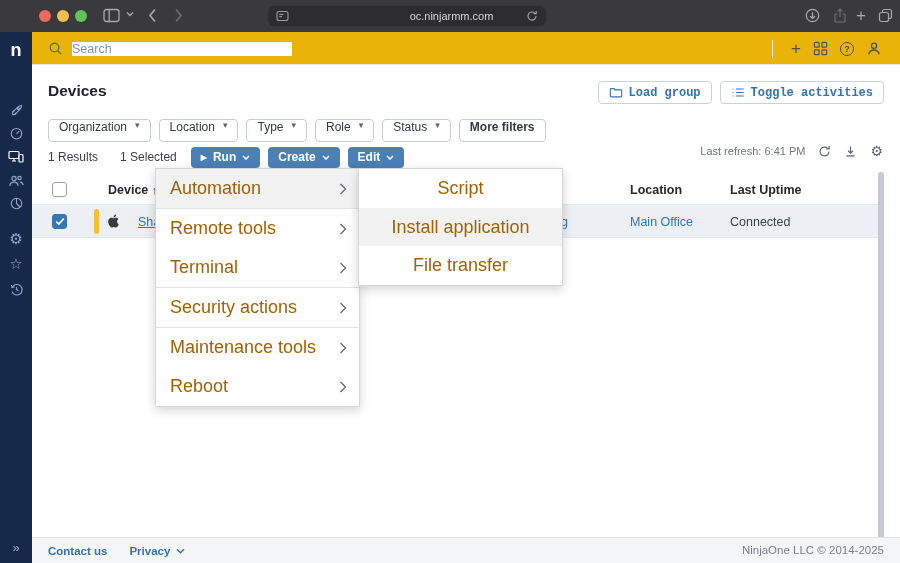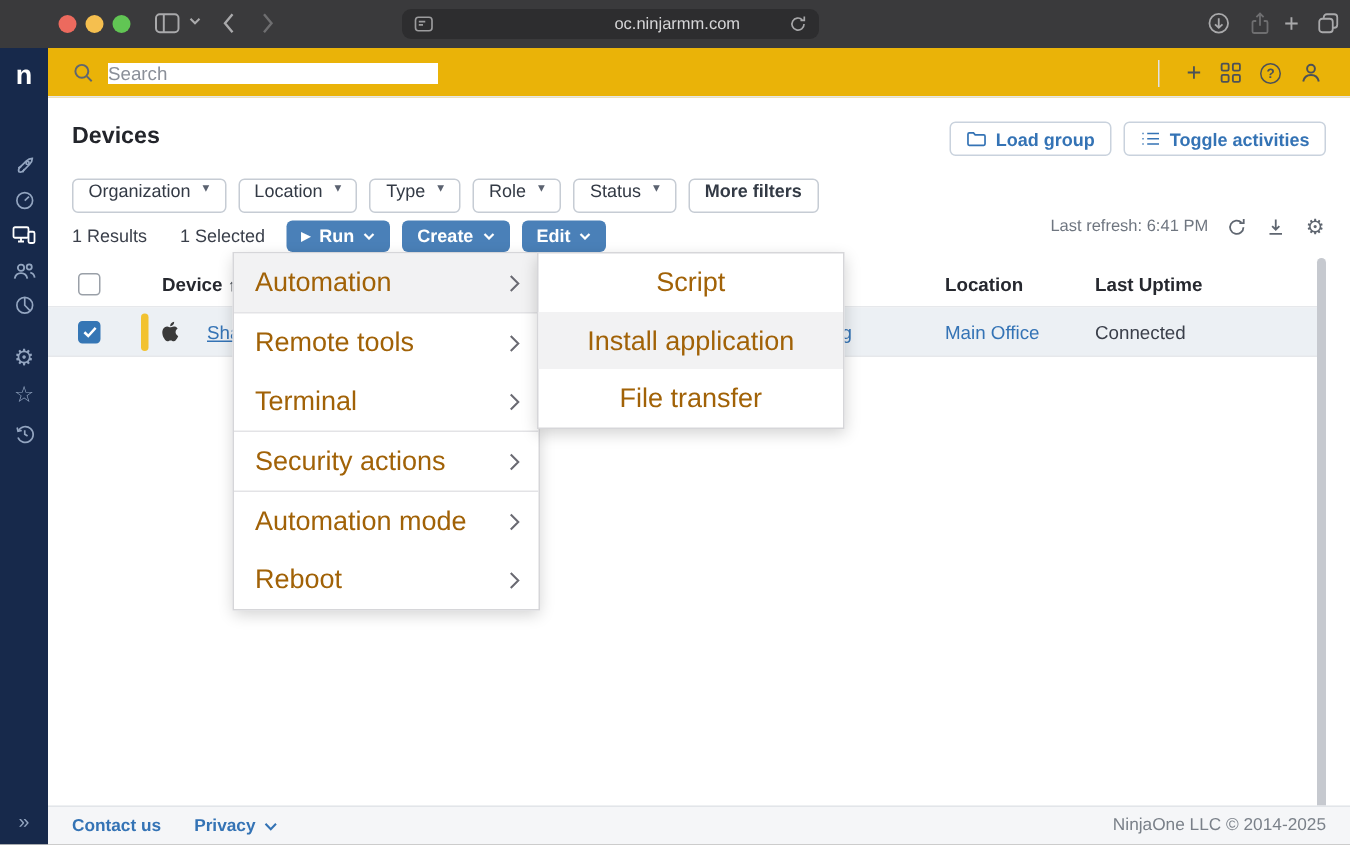--- a/index.html
+++ b/index.html
@@ -30,21 +30,21 @@
   .search-wrap { position:absolute; left:16px; top:0; height:33px; display:flex; align-items:center; gap:9px; color:#5f6670; }
   .search-input { border:none; outline:none; font-size:12.5px; color:#333; width:220px; font-family:"Liberation Sans",sans-serif; }
   .search-input::placeholder { color:#8a8f98; }
   .appbar-right { position:absolute; right:18px; top:0; height:33px; display:flex; align-items:center; gap:12px; color:#4c5158; }
   .vdivider { width:1px; height:18px; background:#dfe2e6; margin-right:6px; }
   .help-circle { width:14px; height:14px; border:1.3px solid #4c5158; border-radius:50%; font-size:9px; font-weight:700; display:flex; align-items:center; justify-content:center; }
   .plus-glyph { font-size:17px; font-weight:400; line-height:16px; }
 
   .page-title { position:absolute; left:16px; top:50px; font-size:15.5px; font-weight:700; color:#23252b; }
   .top-btns { position:absolute; right:16px; top:49px; display:flex; gap:8px; }
-  .ghost-btn { height:23px; border:1px solid #c9d2dd; border-radius:4px; background:#fff; color:#3473b5; font-size:12px; font-weight:700; display:flex; align-items:center; gap:6px; padding:0 10px; cursor:pointer; }
+  .ghost-btn { height:23px; border:1px solid #c9d2dd; border-radius:4px; background:#fff; color:#3473b5; font-size:12px; font-weight:700; display:flex; align-items:center; gap:6px; padding:0 10px; cursor:pointer;font-family:Liberation Mono, monospace; }
 
   .filter-row { position:absolute; left:16px; top:87px; display:flex; gap:8px; }
   .pill { height:23px; border:1px solid #c6ccd4; border-radius:4px; background:#fff; color:#333a45; font-size:12px; display:flex; align-items:flex-start; gap:8px; padding:0 10px; cursor:pointer; }
   .pill .caret { font-size:9px; color:#5b6270; }
   .pill.bold { font-weight:700; }
 
   .action-row { position:absolute; left:16px; top:114px; height:22px; display:flex; align-items:center; }
   .count { font-size:12px; color:#3a3f4a; margin-right:22px; }
   .blue-btn { height:21px; background:#4a80b8; border:none; border-radius:4px; color:#fff; font-size:12px; font-weight:700; display:flex; align-items:center; gap:6px; padding:0 10px; margin-right:8px; cursor:pointer; }
   .blue-btn .play { font-size:8px; }
@@ -380,21 +380,21 @@
             <polyline points="1.5,1 6.5,6 1.5,11"></polyline>
           </svg>
         </span></div>
     <div class="msep"></div>
     <div class="mi"><span>Security actions</span><span class="chev">
           <svg width="8" height="12" viewBox="0 0 8 12" fill="none" stroke="currentColor" stroke-width="1.4">
             <polyline points="1.5,1 6.5,6 1.5,11"></polyline>
           </svg>
         </span></div>
     <div class="msep"></div>
-    <div class="mi"><span>Automation mode</span><span class="chev">
+    <div class="mi"><span>Maintenance tools</span><span class="chev">
           <svg width="8" height="12" viewBox="0 0 8 12" fill="none" stroke="currentColor" stroke-width="1.4">
             <polyline points="1.5,1 6.5,6 1.5,11"></polyline>
           </svg>
         </span></div>
     <div class="mi"><span>Reboot</span><span class="chev">
           <svg width="8" height="12" viewBox="0 0 8 12" fill="none" stroke="currentColor" stroke-width="1.4">
             <polyline points="1.5,1 6.5,6 1.5,11"></polyline>
           </svg>
         </span></div>
   </div>

